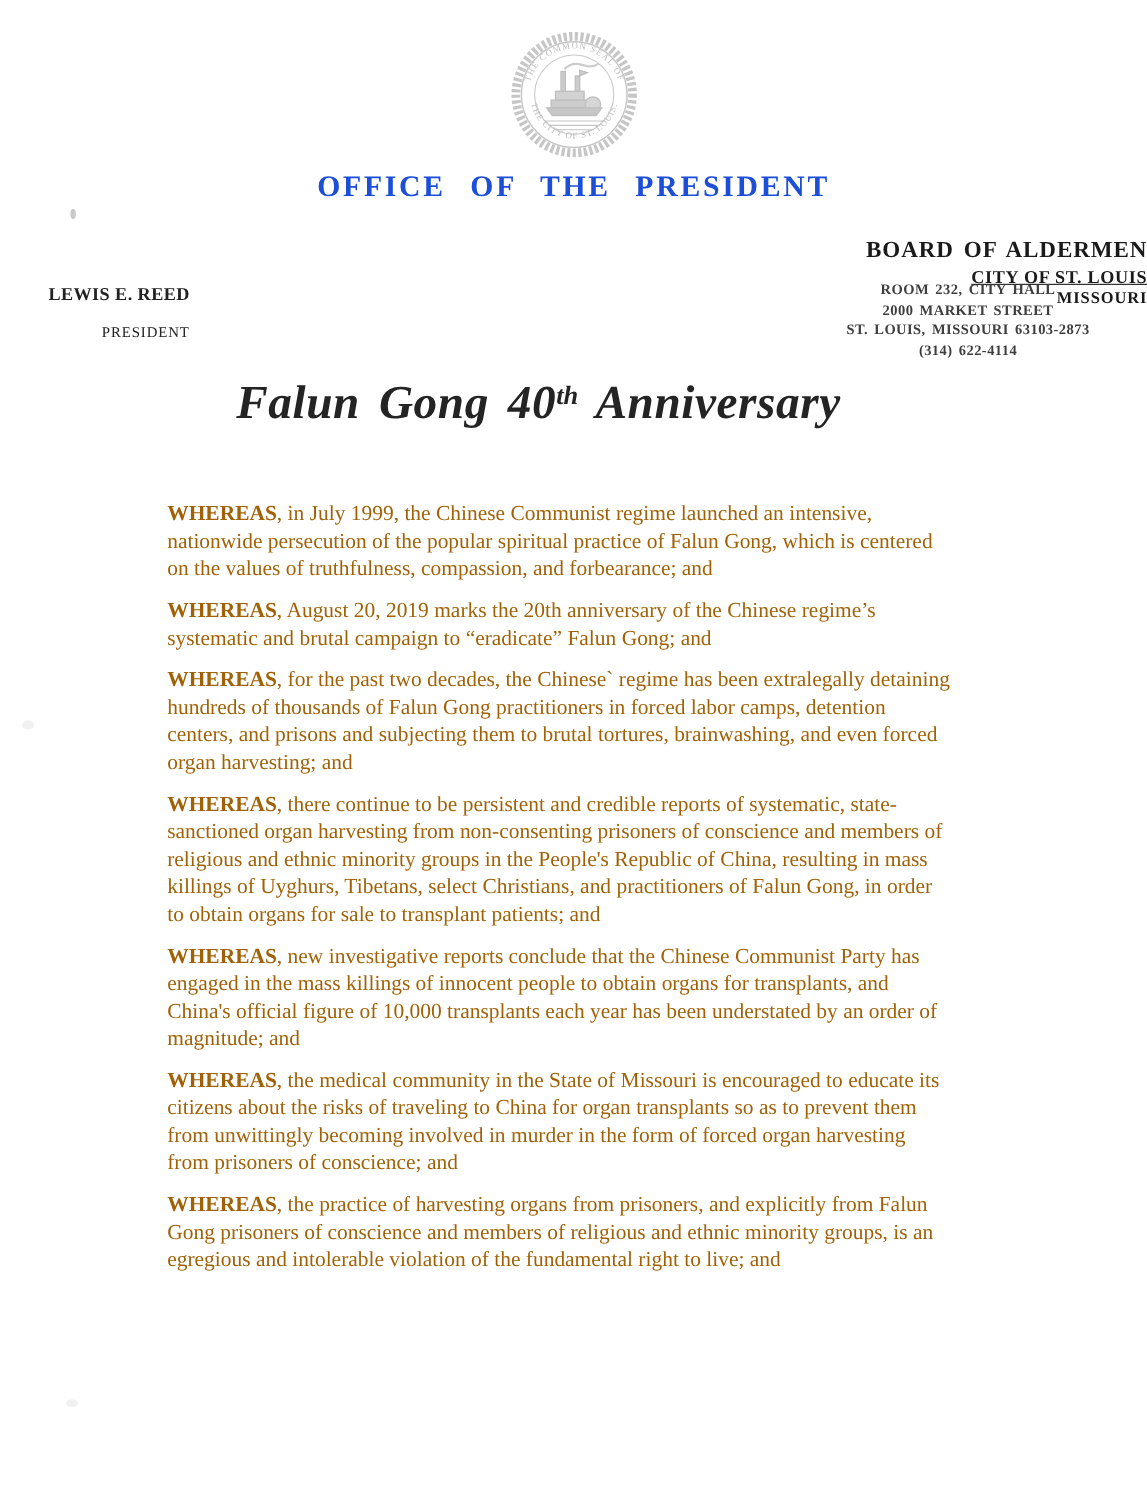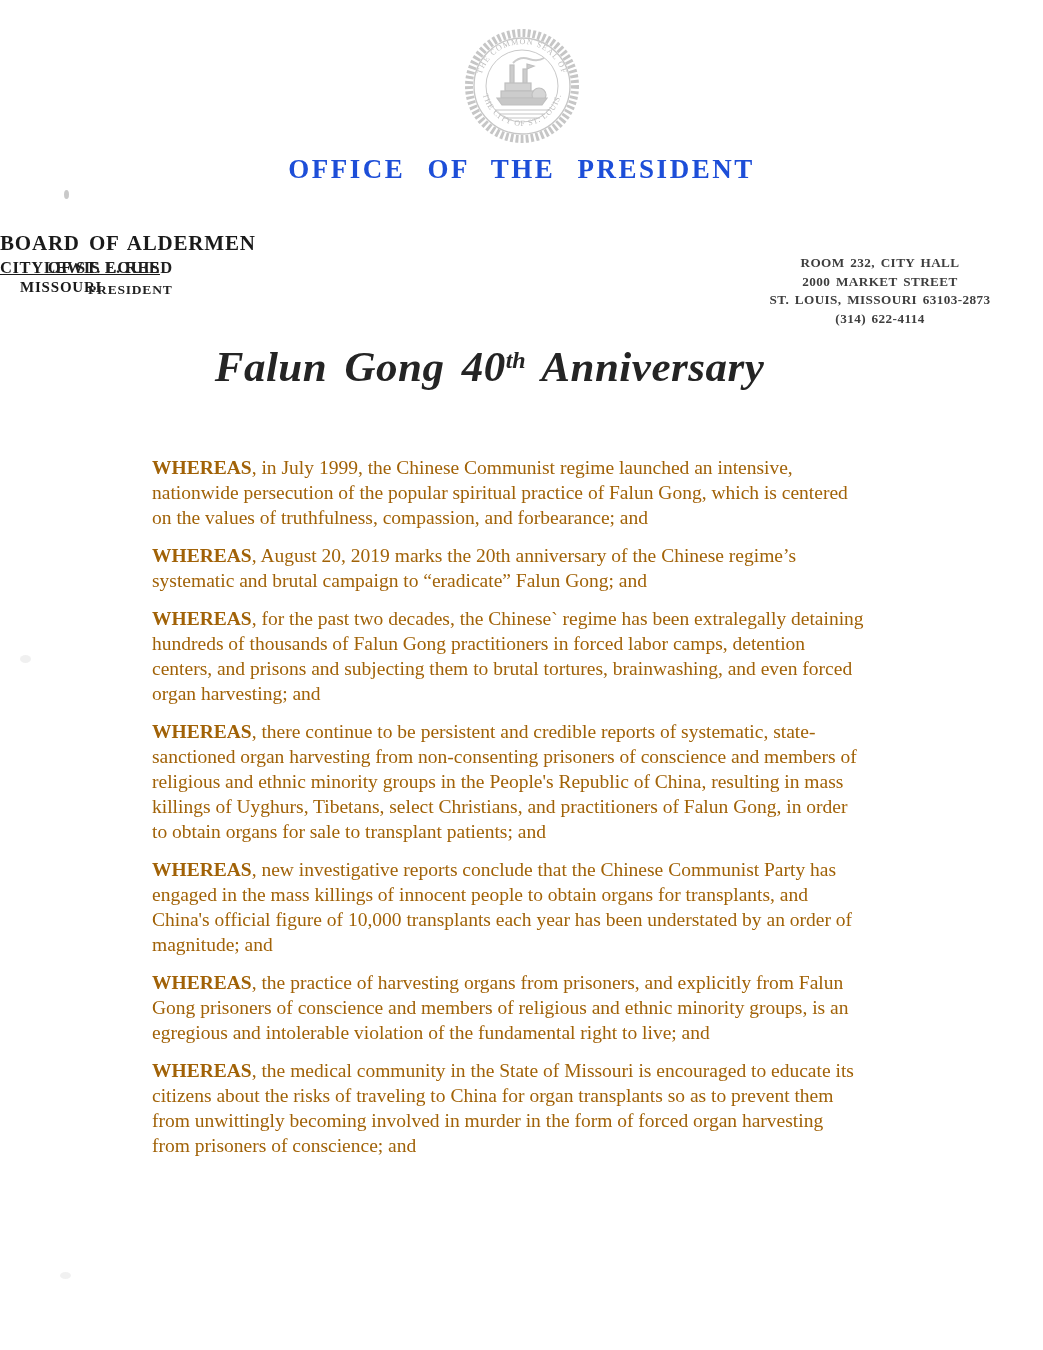--- a/index.html
+++ b/index.html
@@ -35,24 +35,24 @@
     width: 100%;
     text-align: center;
     font-size: 27px;
     font-weight: bold;
     letter-spacing: 2.5px;
     word-spacing: 13px;
     color: #1d4ed8;
   }
   .org-block {
     position: absolute;
-    top: 231px;
+    top: 215px;
     left: 0;
     width: 100%;
-    text-align: left;
+    text-align: right;
     color: #1a1a1a;
   }
   .org-line1 {
     font-size: 21px;
     font-weight: bold;
     letter-spacing: 0.8px;
     word-spacing: 3px;
   }
   .org-line2 {
     font-size: 16.5px;
@@ -75,23 +75,23 @@
     text-align: right;
     color: #222222;
   }
   .officer-name {
     font-size: 16.5px;
     font-weight: bold;
     letter-spacing: 0.4px;
   }
   .officer-title {
     font-size: 13.5px;
-    font-weight: bold;
+    font-weight: normal;
     letter-spacing: 0.8px;
-    margin-top: 4px;
+    margin-top: 16px;
   }
   .contact-block {
     position: absolute;
     top: 254px;
     left: 755px;
     width: 230px;
     text-align: center;
     font-size: 13.2px;
     font-weight: bold;
     line-height: 18.6px;
@@ -217,21 +217,21 @@
   <div class="doc-title">
     <span>Falun Gong 40</span><span class="sup">th</span><span> Anniversary</span>
   </div>
 
   <div class="body-text">
     <p><span class="lead">WHEREAS</span><span>, in July 1999, the Chinese Communist regime launched an intensive, nationwide persecution of the popular spiritual practice of Falun Gong, which is centered on the values of truthfulness, compassion, and forbearance; and</span></p>
     <p><span class="lead">WHEREAS</span><span>, August 20, 2019 marks the 20th anniversary of the Chinese regime’s systematic and brutal campaign to “eradicate” Falun Gong; and</span></p>
     <p><span class="lead">WHEREAS</span><span>, for the past two decades, the Chinese` regime has been extralegally detaining hundreds of thousands of Falun Gong practitioners in forced labor camps, detention centers, and prisons and subjecting them to brutal tortures, brainwashing, and even forced organ harvesting; and</span></p>
     <p><span class="lead">WHEREAS</span><span>, there continue to be persistent and credible reports of systematic, state-sanctioned organ harvesting from non-consenting prisoners of conscience and members of religious and ethnic minority groups in the People's Republic of China, resulting in mass killings of Uyghurs, Tibetans, select Christians, and practitioners of Falun Gong, in order to obtain organs for sale to transplant patients; and</span></p>
     <p><span class="lead">WHEREAS</span><span>, new investigative reports conclude that the Chinese Communist Party has engaged in the mass killings of innocent people to obtain organs for transplants, and China's official figure of 10,000 transplants each year has been understated by an order of magnitude; and</span></p>
+    <p><span class="lead">WHEREAS</span><span>, the medical community in the State of Missouri is encouraged to educate its&nbsp; citizens about the risks of traveling to China for organ transplants so as to prevent them from unwittingly becoming involved in murder in the form of forced organ harvesting from prisoners of conscience; and</span></p>
     <p><span class="lead">WHEREAS</span><span>, the practice of harvesting organs from prisoners, and explicitly from Falun Gong prisoners of conscience and members of religious and ethnic minority groups, is an egregious and intolerable violation of the fundamental right to live; and</span></p>
-    <p><span class="lead">WHEREAS</span><span>, the medical community in the State of Missouri is encouraged to educate its&nbsp; citizens about the risks of traveling to China for organ transplants so as to prevent them from unwittingly becoming involved in murder in the form of forced organ harvesting from prisoners of conscience; and</span></p>
   </div>
 
   <div class="speck speck-1"></div>
   <div class="speck speck-2"></div>
   <div class="speck speck-3"></div>
 
 </div>
 
 </body></html>

